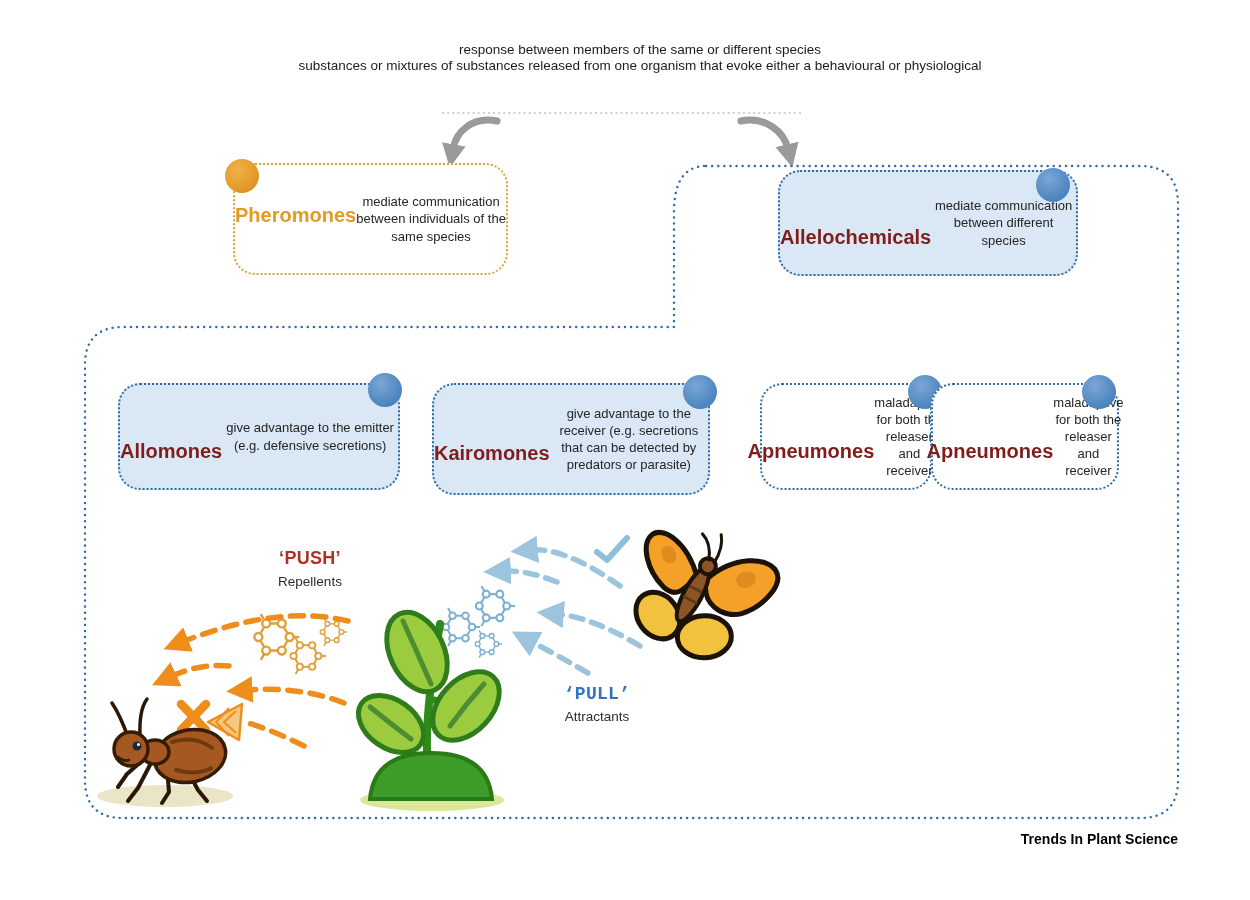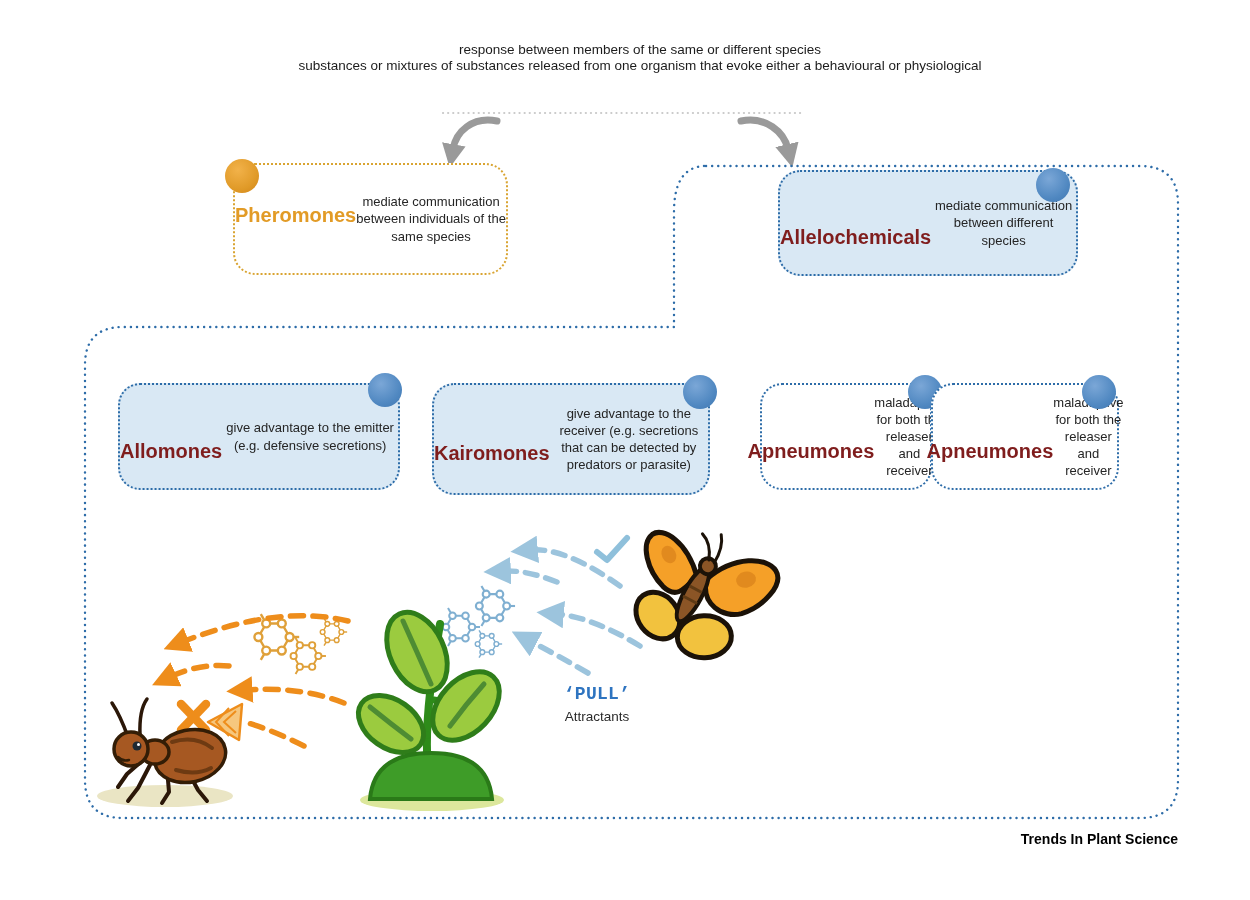--- a/index.html
+++ b/index.html
@@ -210,20 +210,24 @@
     <div class="box-title t-blue">Apneumones</div>
     <div class="box-desc" style="width:150px;">maladaptive for both the releaser and receiver</div>
   </div>
 
   <div class="cat-box dotted-blue bg-white" style="left:931px;top:383px;width:188px;height:107px;">
     <span class="badge badge-blue" style="right:1px;top:-10px;"></span>
     <div class="box-title t-blue">Apneumones</div>
     <div class="box-desc" style="width:150px;">maladaptive for both the releaser and receiver</div>
   </div>
 
+  <div class="pp" style="left:240px;top:548px;">
+    <div class="push-label">‘PUSH’</div>
+    <div class="pp-caption">Repellents</div>
+  </div>
   <div class="pp" style="left:527px;top:684px;">
     <div class="pull-label">‘PULL’</div>
     <div class="pp-caption">Attractants</div>
   </div>
 
   <div id="credit">Trends In Plant Science</div>
 
 </div>
 
 </body></html>

